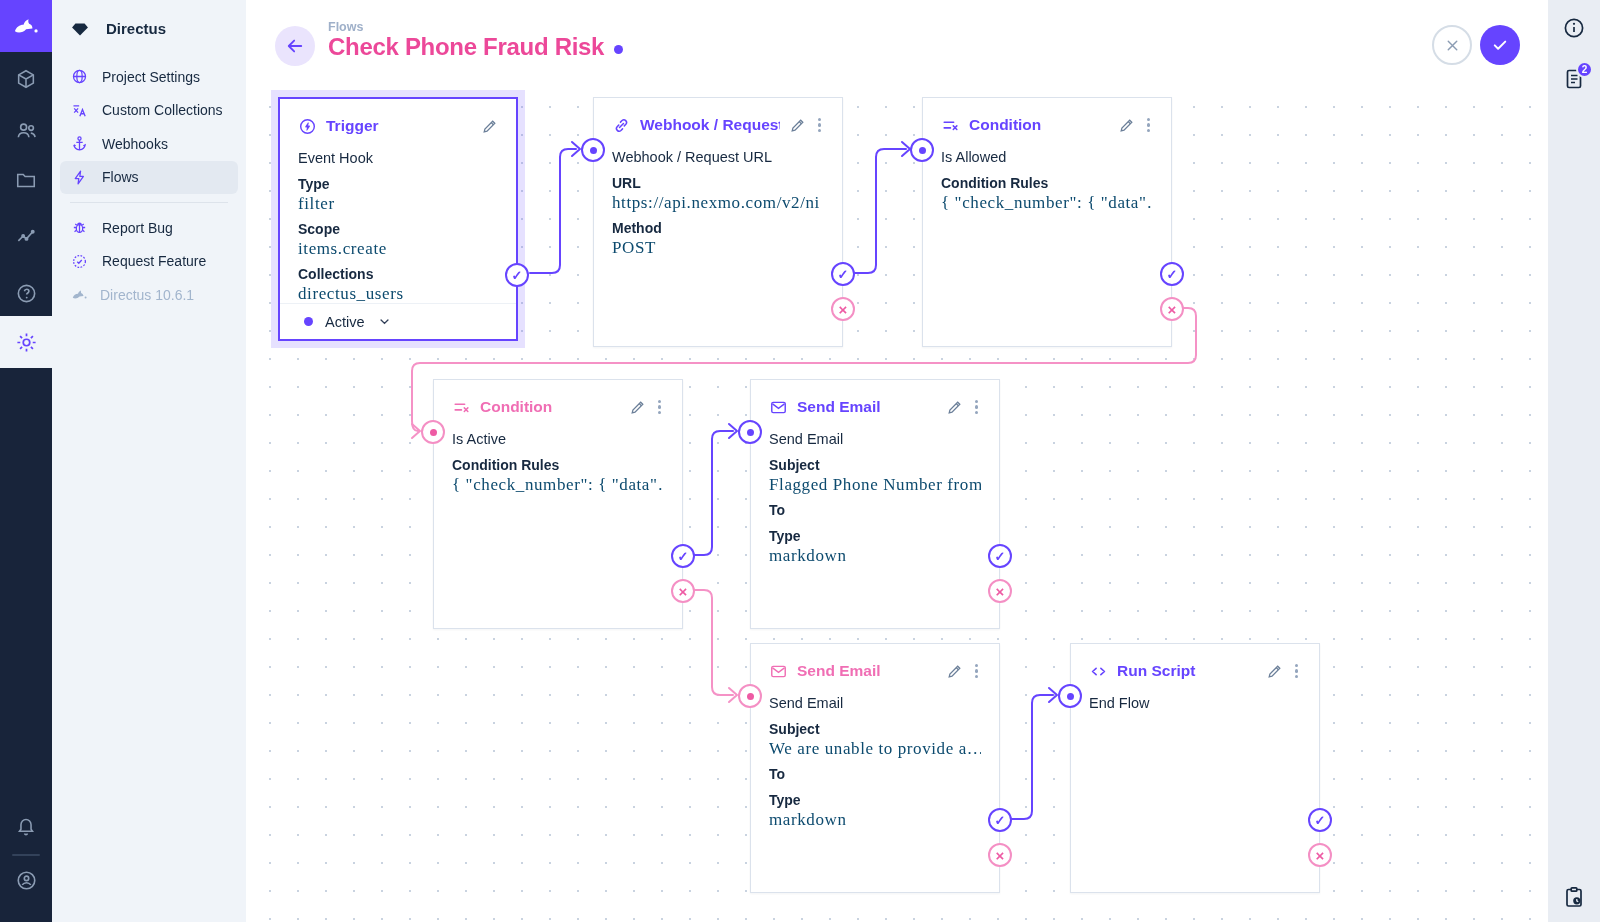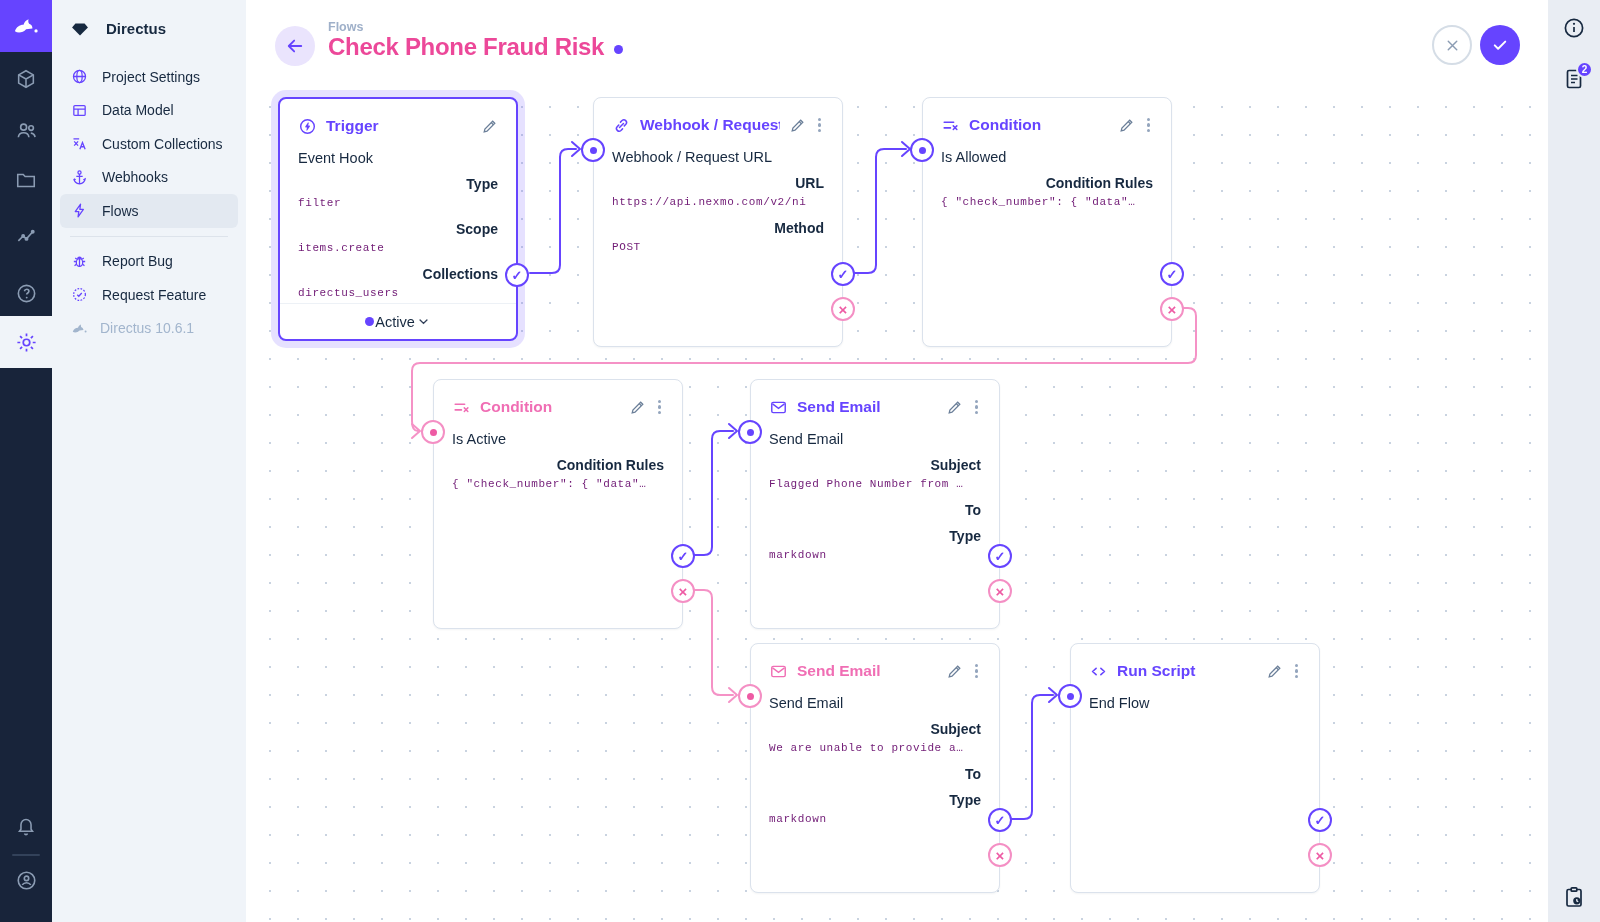--- a/index.html
+++ b/index.html
@@ -42,37 +42,37 @@
   .btn-cancel { background:#fff; border:2px solid #d5dde6; color:#8b9cb3; }
   .btn-save { background:#6644ff; color:#fff; }
 
   
   .rail { position:absolute; left:1548px; top:0; width:52px; height:922px; background:#e9edf3; z-index:30; }
   .rail-btn { position:absolute; left:0; width:52px; height:48px; display:flex; align-items:center; justify-content:center; color:#172940; cursor:pointer; }
   .badge { position:absolute; top:-6px; right:-7px; min-width:17px; height:17px; border-radius:9px; background:#6644ff; color:#fff; font-size:10px; font-weight:700; display:flex; align-items:center; justify-content:center; border:2px solid #e9edf3; padding:0 3px; }
 
   
   .edges { position:absolute; left:0; top:0; width:1600px; height:922px; z-index:8; pointer-events:none; }
-  .node { position:absolute; width:250px; height:250px; background:#fff; border:1px solid #dbe2ec; border-radius:8px; padding:16px 18px 0 18px; z-index:10; box-shadow:0 1px 2px rgba(23,41,64,0.05); }
+  .node { position:absolute; width:250px; height:250px; background:#fff; border:1px solid #dbe2ec; border-radius:0; padding:16px 18px 0 18px; z-index:10; box-shadow:0 1px 2px rgba(23,41,64,0.05); }
   .node.trigger { width:240px; height:244px; border:2px solid #6644ff; box-shadow:0 0 0 7px rgba(102,68,255,0.16); }
   .node-header { display:flex; align-items:center; gap:9px; margin-bottom:11px; height:22px; }
   .n-icon { display:flex; flex:none; }
   .n-title { flex:1; font-size:15.5px; font-weight:700; white-space:nowrap; overflow:hidden; }
   .accent-purple .n-icon, .accent-purple .n-title { color:#6644ff; }
   .accent-pink .n-icon, .accent-pink .n-title { color:#f06eb4; }
   .n-edit { color:#6b7f99; cursor:pointer; display:flex; flex:none; }
   .n-kebab { display:flex; flex-direction:column; gap:2.5px; padding:2px 3px; cursor:pointer; flex:none; }
   .n-kebab i { width:3.2px; height:3.2px; border-radius:50%; background:#94a5bd; }
   .n-name { font-size:14.5px; color:#172940; line-height:20px; margin-bottom:3px; white-space:nowrap; overflow:hidden;}
   .n-field { margin-top:7px; }
-  .n-label { font-size:14px; font-weight:700; color:#172940; line-height:19px;text-align:right; }
-  .n-value { font-family:Liberation Mono, monospace; font-size:11px; letter-spacing:0.6px; color:#701a75; line-height:19px; white-space:nowrap; overflow:hidden; }
+  .n-label { font-size:14px; font-weight:700; color:#172940; line-height:19px; }
+  .n-value { font-family:Liberation Serif, serif; font-size:17px; letter-spacing:0.6px; color:#0c4a6e; line-height:19px; white-space:nowrap; overflow:hidden; }
   .n-value:empty { display:none; }
 
-  .t-footer { position:absolute; left:0; right:0; bottom:0; height:36px; border-top:1px solid #edf1f6; display:flex; align-items:center; padding:0 24px; gap:1px; cursor:pointer;justify-content:center; }
+  .t-footer { position:absolute; left:0; right:0; bottom:0; height:36px; border-top:1px solid #edf1f6; display:flex; align-items:center; padding:0 24px; gap:12px; cursor:pointer; }
   .status-dot { width:9px; height:9px; border-radius:50%; background:#6644ff; }
   .t-footer span.lbl { font-size:14.5px; color:#172940; }
   .t-footer svg { color:#33415a; }
 
   
   .conn { position:absolute; width:24px; height:24px; border-radius:50%; background:#fff; display:flex; align-items:center; justify-content:center; font-weight:700; cursor:pointer; z-index:12; }
   .conn.c-in  { left:-13px; top:40px; }
   .conn.c-ok  { right:-13px; top:164px; font-size:13px; }
   .conn.c-no  { right:-13px; top:199px; font-size:15px; }
   .conn.purple { border:2px solid #6644ff; color:#6644ff; }
@@ -157,29 +157,20 @@
   <ul class="nav-list">
     <li class="nav-item">
       <span class="nico">
           <svg width="17" height="17" viewBox="0 0 24 24" fill="none" stroke="currentColor" stroke-width="1.8">
             <circle cx="12" cy="12" r="8.5"></circle>
             <ellipse cx="12" cy="12" rx="3.8" ry="8.5"></ellipse>
             <path d="M3.8 12h16.4"></path>
           </svg>
         </span>
       <span>Project Settings</span>
-    </li>
-    <li class="nav-item">
-      <span class="nico">
-          <svg width="17" height="17" viewBox="0 0 24 24" fill="none" stroke="currentColor" stroke-width="1.8">
-            <rect x="4" y="5" width="16" height="14" rx="1.5"></rect>
-            <path d="M4 10h16M10 10v9"></path>
-          </svg>
-        </span>
-      <span>Data Model</span>
     </li>
     <li class="nav-item">
       <span class="nico">
           <svg width="17" height="17" viewBox="0 0 24 24" fill="none" stroke="currentColor" stroke-width="1.8">
             <path d="M3.5 5.5h8M4.5 9l5.5 6M10 9l-5.5 6"></path>
             <path d="M12.5 20l3.7-9.5L20 20M13.9 16.6h4.6"></path>
           </svg>
         </span>
       <span>Custom Collections</span>
     </li>

